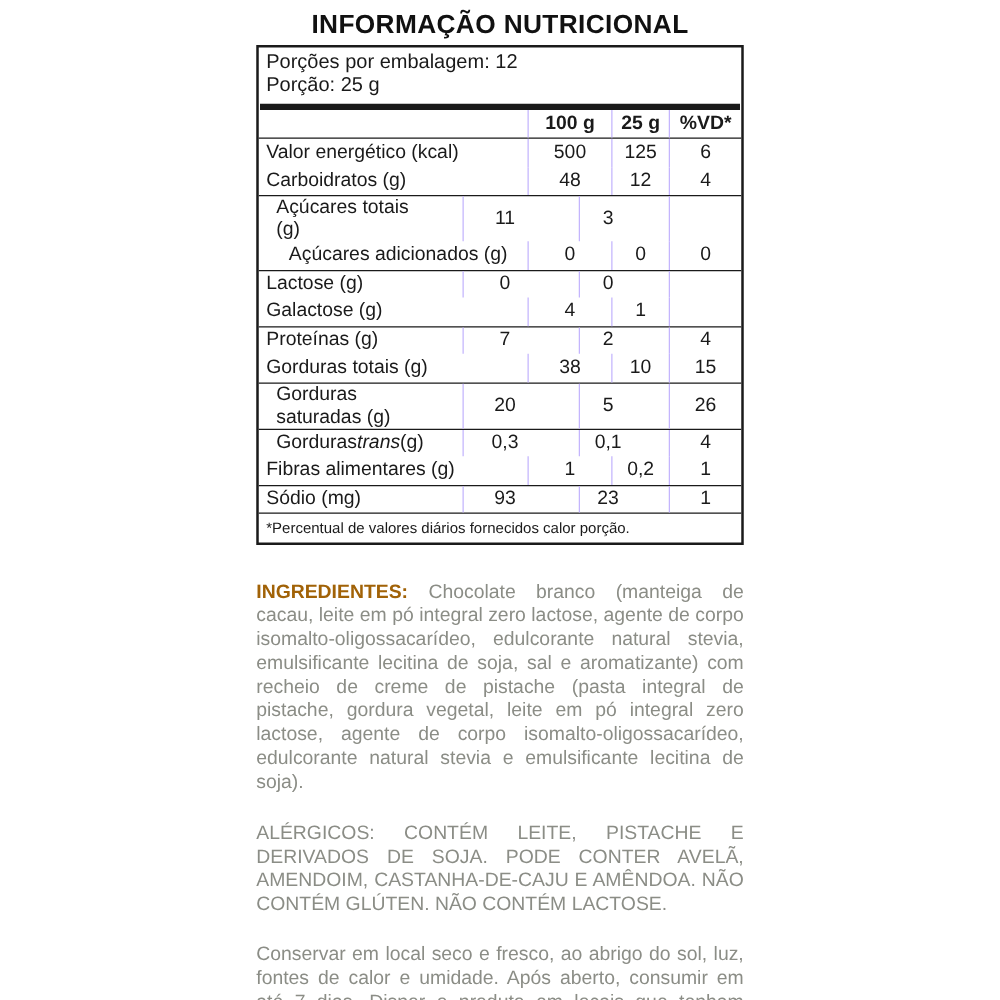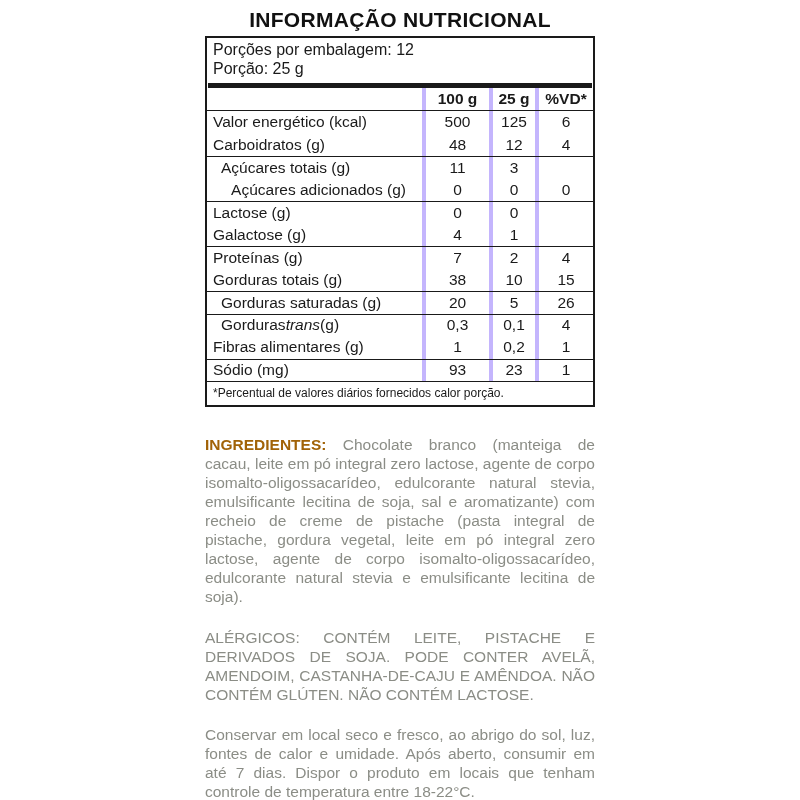--- a/index.html
+++ b/index.html
@@ -24,29 +24,29 @@
     margin-top:4px;
     width:390px;
   }
   .head-info { padding:3px 6px 5px 6px; font-size:16px; line-height:18.5px; }
 
   .thick-bar { height:5px; background:#1a1a1a; margin:0 1px; }
 
   .grid-row { display:flex; align-items:stretch; min-height:22.5px; font-size:15.5px; }
   .cell-label { flex:1; padding-left:6px; display:flex; align-items:center; }
   .cell-val {
-    border-left:4px solid #c4b5fd;
+    border-left:1px solid #c4b5fd;
     display:flex; align-items:center; justify-content:center;
   }
   .c1 { width:67px; }
   .c2 { width:46px; }
   .c3 { width:58px; }
 
   .header-row { font-weight:bold; border-bottom:1px solid #1a1a1a; min-height:23px; }
-  .sep { border-top:1px solid #1a1a1a; }
+  .sep { border-top:1px solid #1a1a1a;gap:26px; }
   .ind1 .cell-label { padding-left:14px; }
   .ind2 .cell-label { padding-left:8px;justify-content:center; }
   .it { font-style:italic; }
 
   .footnote {
     border-top:1px solid #1a1a1a;
     font-size:12px; padding:4px 6px 5px 6px;
   }
 
   .para {

